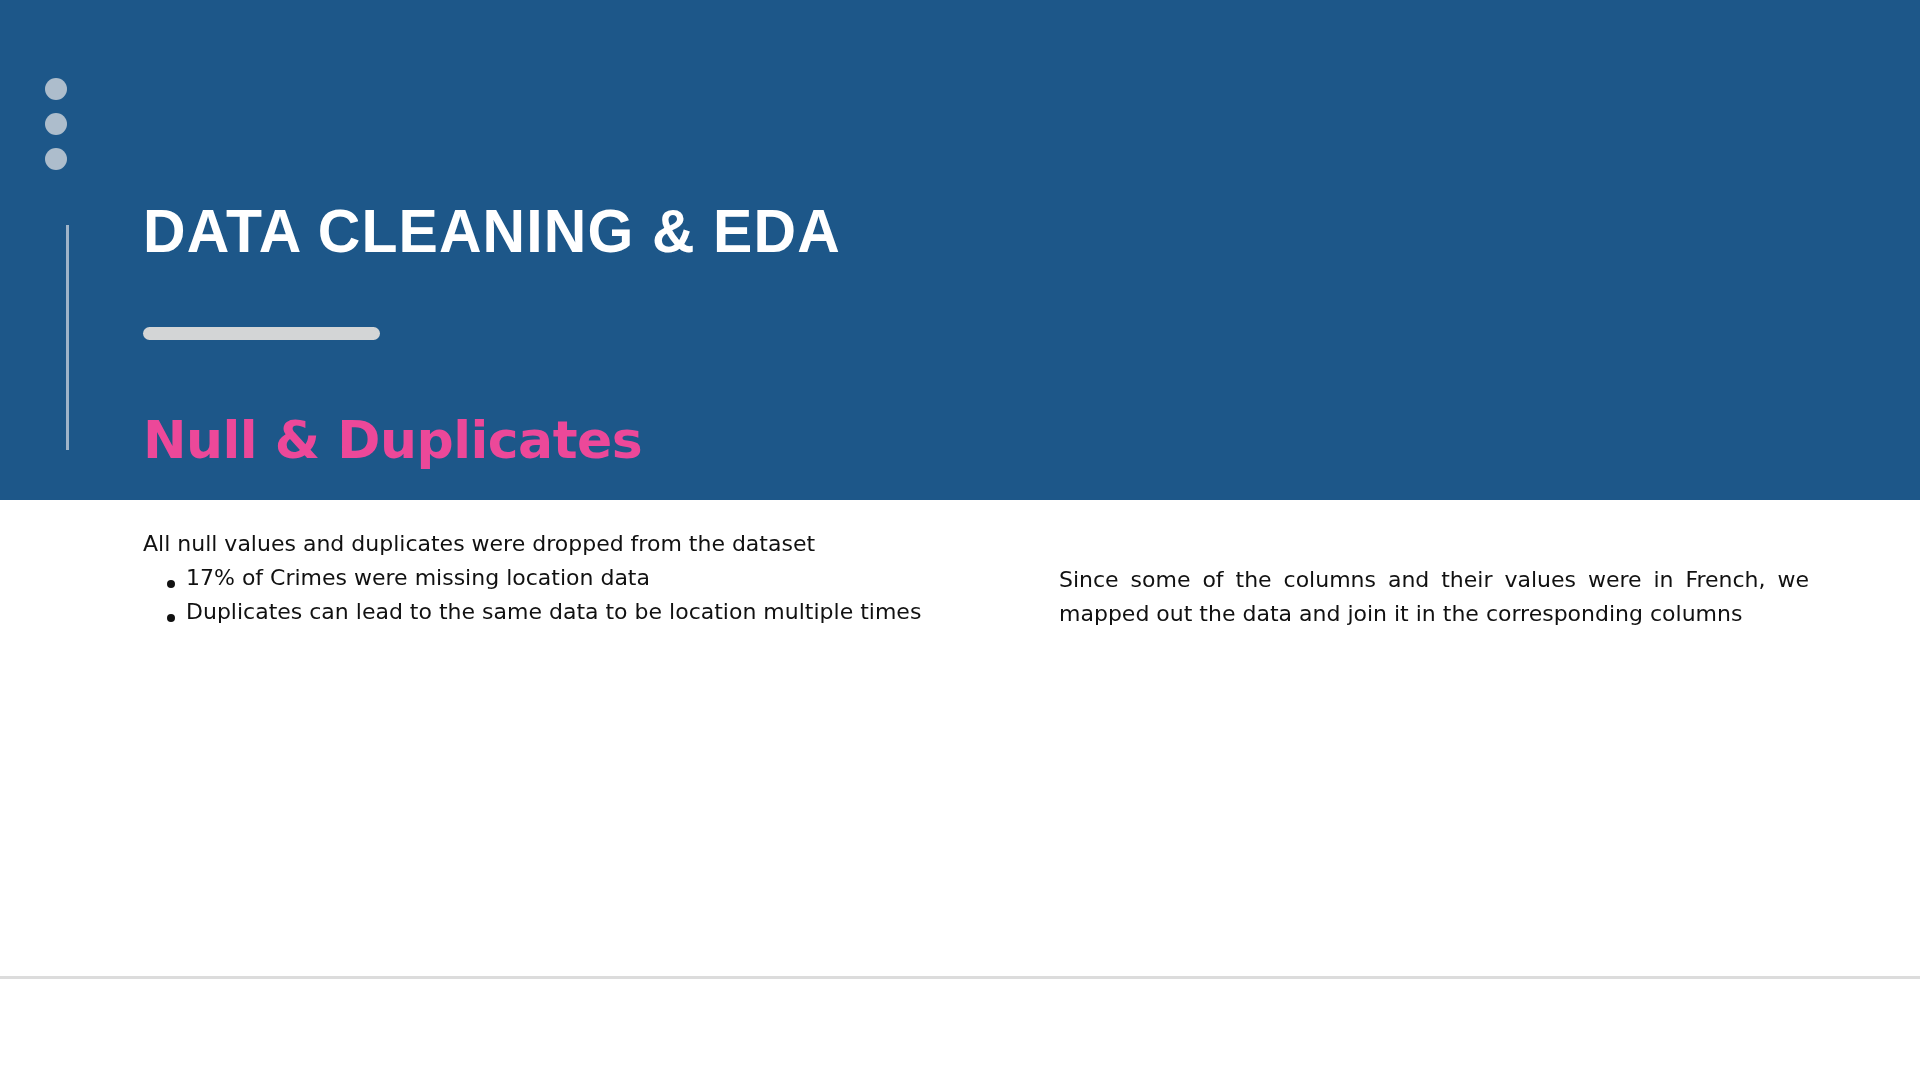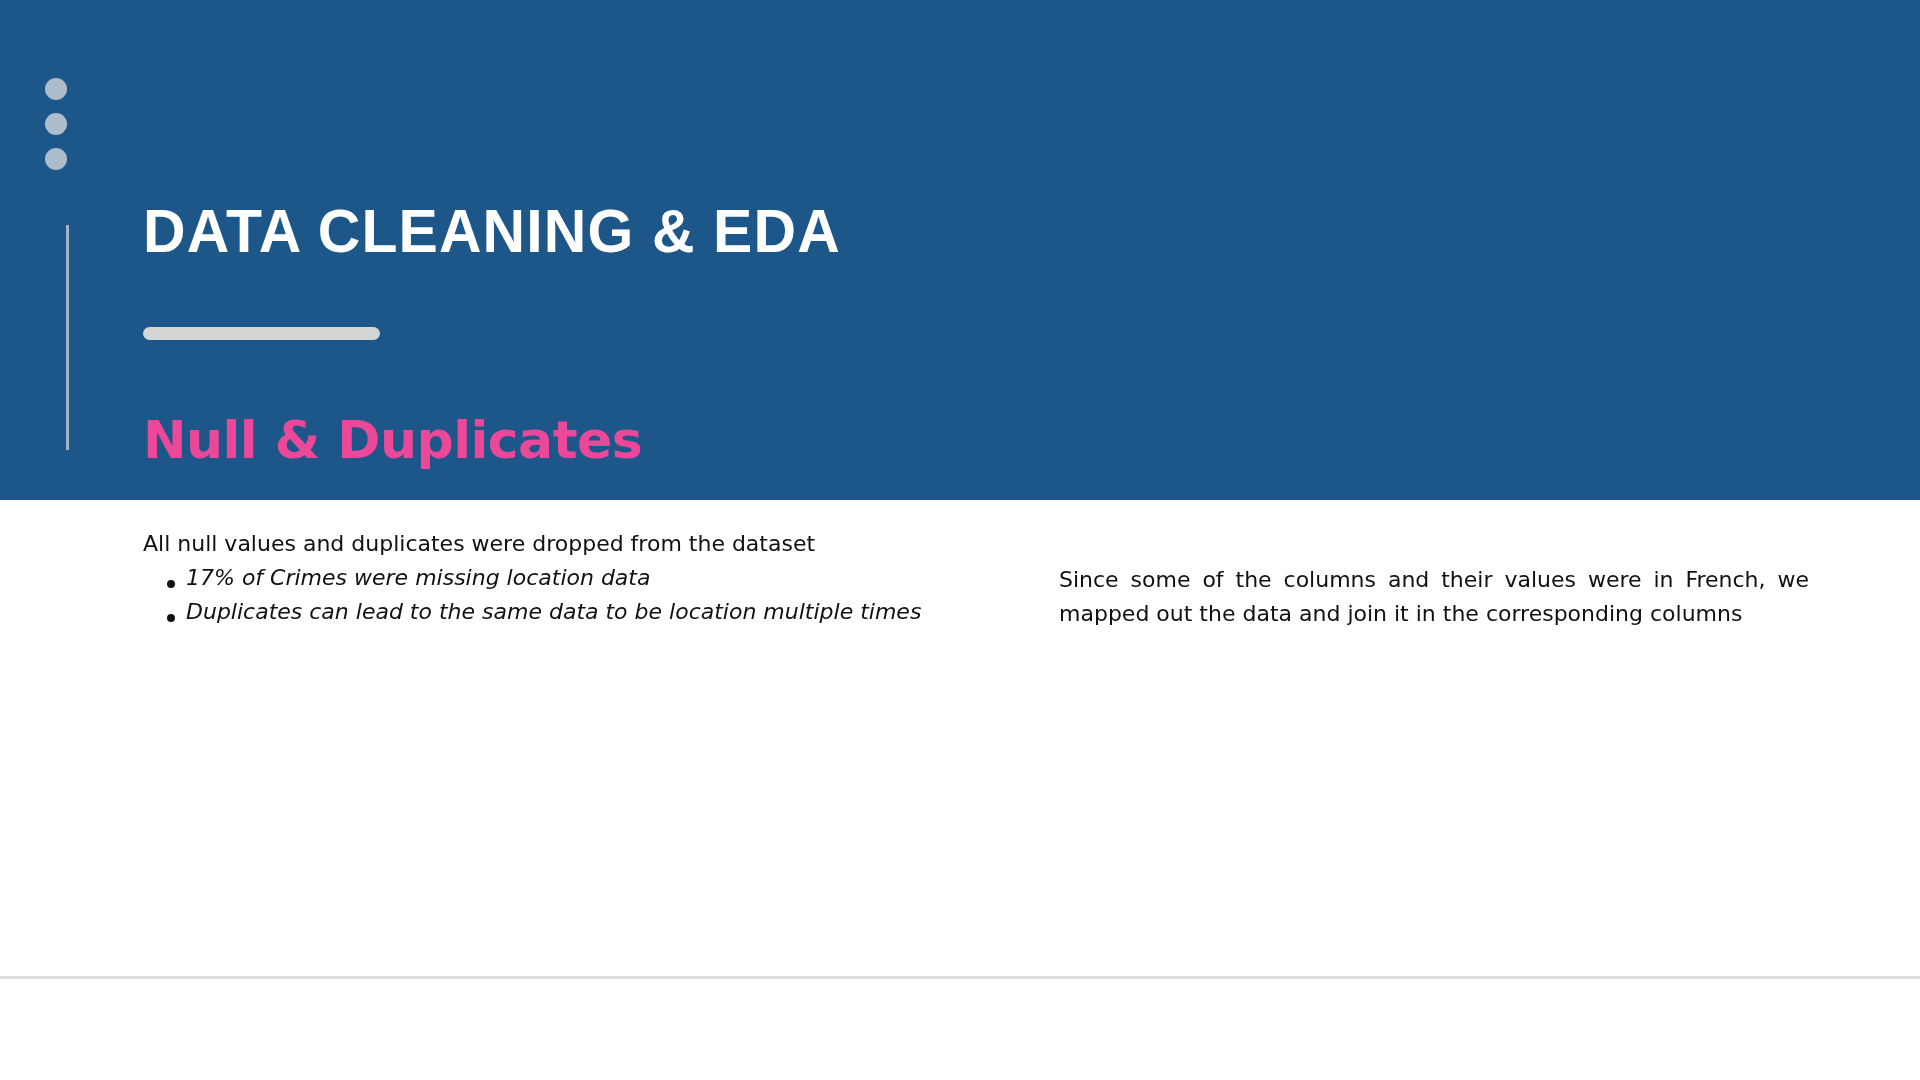--- a/index.html
+++ b/index.html
@@ -95,21 +95,20 @@
   ul.bullets {
     list-style:none;
     margin-top:0px;
     padding-left:0;
   }
   ul.bullets > li {
     position:relative;
     padding-left:43px;
     text-align:justify;
     margin-bottom:0px;
-    font-style:italic;
   }
   ul.bullets > li::before {
     content:"";
     position:absolute;
     left:24px; top:19px;
     width:8px; height:8px;
     border-radius:50%;
     background:#111111;
   }
 

